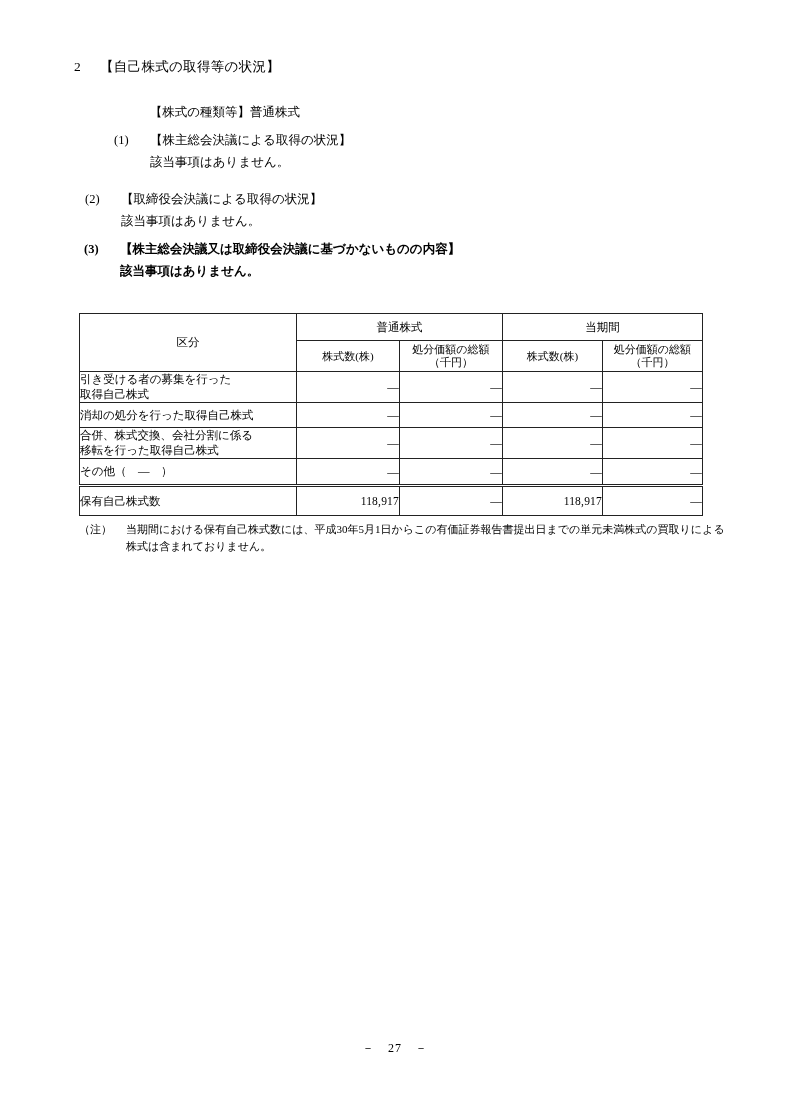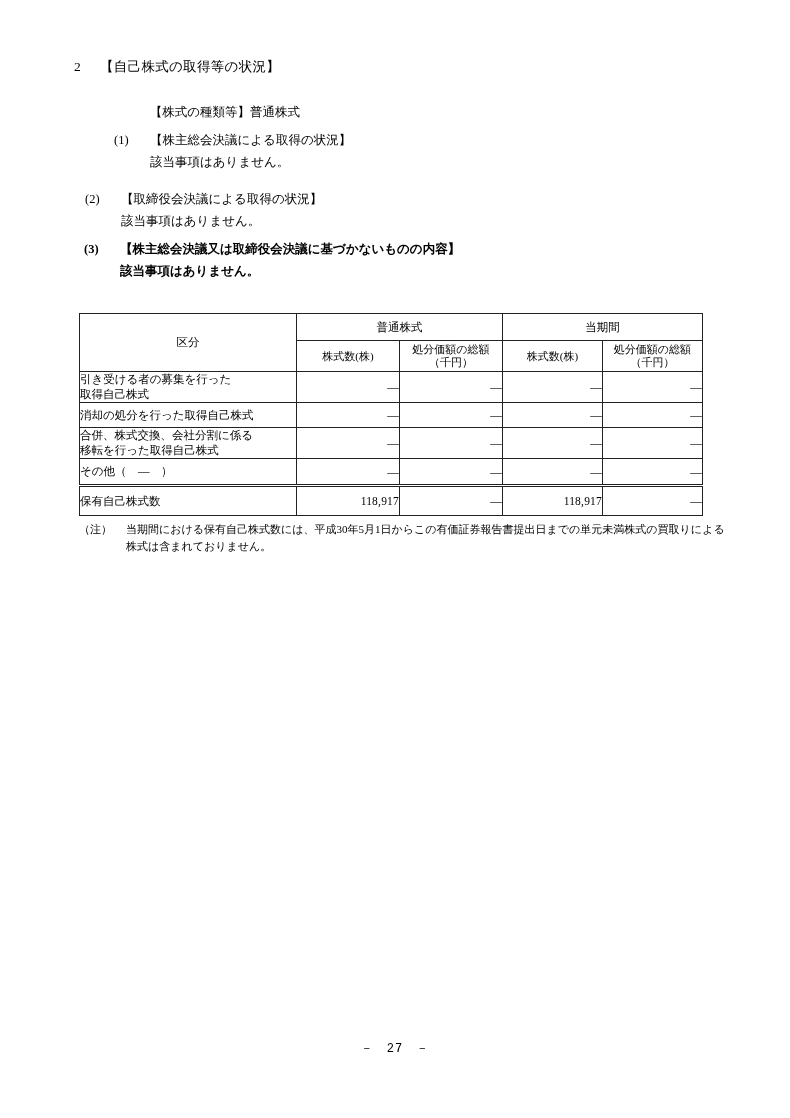--- a/index.html
+++ b/index.html
@@ -141,21 +141,20 @@
 
   
   .footer {
     position: absolute;
     left: 0;
     top: 1040px;
     width: 790px;
     text-align: center;
     font-size: 12px;
     letter-spacing: 1px;
-    font-family: Liberation Mono, monospace;
   }
 </style>
 </head>
 <body>
 
 <div class="page">
 
   <div class="sec-title">
     <span class="sec-num">2</span><span>【自己株式の取得等の状況】</span>
   </div>

